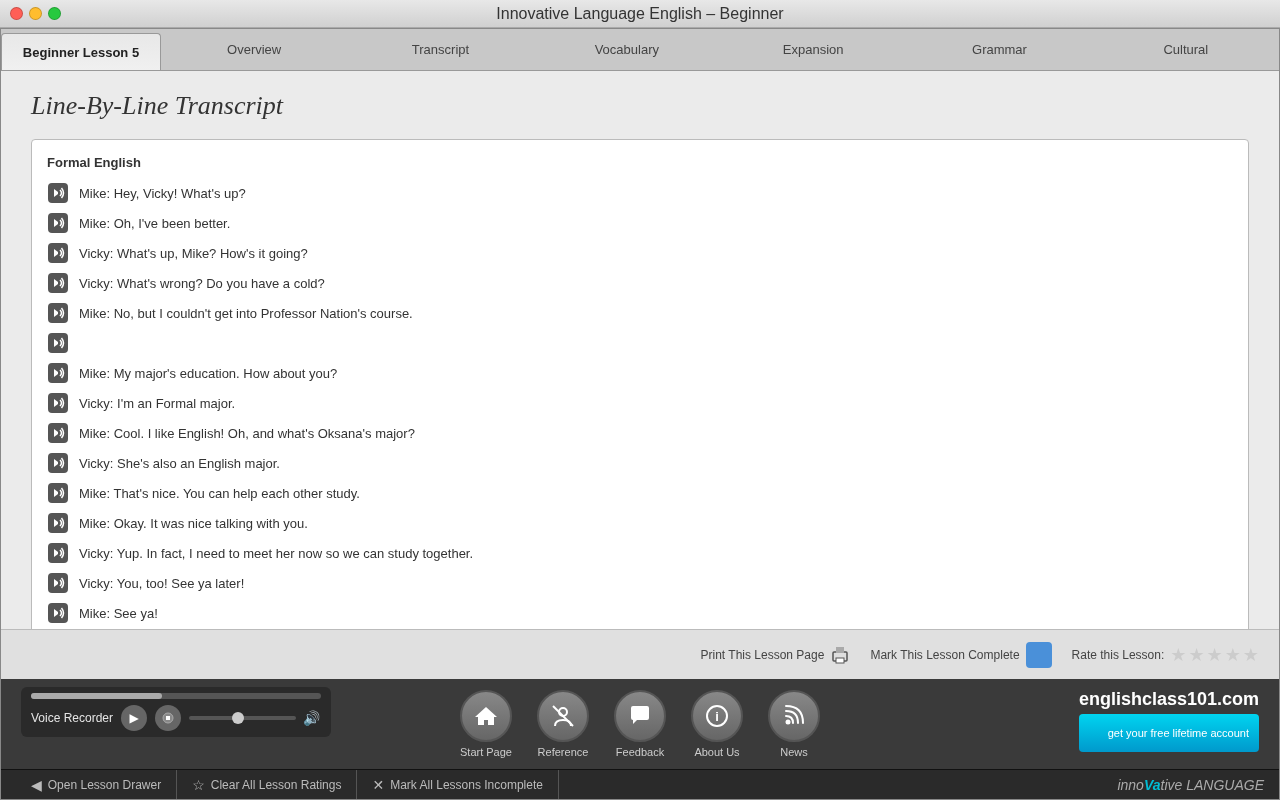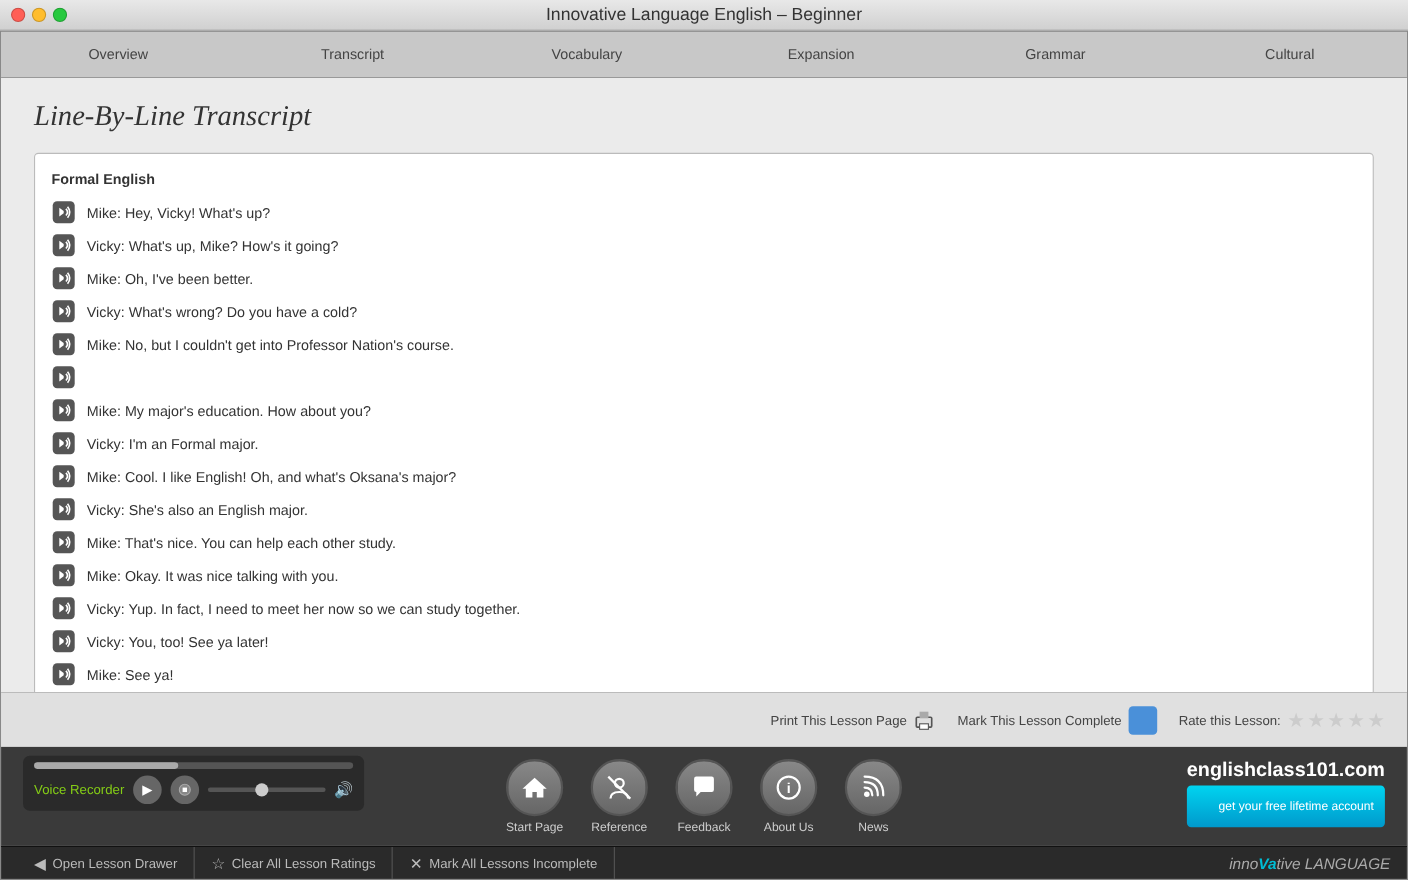--- a/index.html
+++ b/index.html
@@ -202,21 +202,21 @@
       height: 100%;
       width: 45%;
       background: #aaa;
       border-radius: 3px;
     }
     .recorder-controls {
       display: flex;
       align-items: center;
       gap: 8px;
     }
-    .rec-label { color: #84cc16; font-size: 12px; }
+    .rec-label { color: #e5e5e5; font-size: 12px; }
     .rec-play-btn {
       width: 26px; height: 26px;
       background: #666;
       border-radius: 50%;
       display: flex;
       align-items: center;
       justify-content: center;
       color: #fff;
       cursor: pointer;
       font-size: 12px;
@@ -298,20 +298,21 @@
     <div class="wc wc-close"></div>
     <div class="wc wc-min"></div>
     <div class="wc wc-max"></div>
   </div>
   <span id="titlebar-text">Innovative Language English – Beginner</span>
 </div>
 
 <div id="main-window">
 
   <div id="tabbar">
+    <div class="tab-active">Beginner Lesson 5</div>
     <div class="tab-inactive">Overview</div>
     <div class="tab-inactive">Transcript</div>
     <div class="tab-inactive">Vocabulary</div>
     <div class="tab-inactive">Expansion</div>
     <div class="tab-inactive">Grammar</div>
     <div class="tab-inactive">Cultural</div>
   </div>
 
   <div id="content-area">
     <div class="page-title">Line-By-Line Transcript</div>
@@ -329,30 +330,30 @@
     </svg></div>
             <span>Mike: Hey, Vicky! What's up?</span>
           </div>
           <div class="transcript-line">
             <div class="speaker-icon"><svg viewBox="0 0 22 22" fill="none">
       <rect x="1" y="1" width="20" height="20" rx="4" fill="#555"></rect>
       <polygon points="7,7 7,15 11,12 11,10" fill="white"></polygon>
       <path d="M13 8 Q16 11 13 14" stroke="white" stroke-width="1.5" fill="none"></path>
       <path d="M14.5 6 Q18.5 11 14.5 16" stroke="white" stroke-width="1.5" fill="none"></path>
     </svg></div>
+            <span>Mike: Oh, I've been better.</span>
+          </div>
+          <div class="transcript-line">
+            <div class="speaker-icon"><svg viewBox="0 0 22 22" fill="none">
+      <rect x="1" y="1" width="20" height="20" rx="4" fill="#555"></rect>
+      <polygon points="7,7 7,15 11,12 11,10" fill="white"></polygon>
+      <path d="M13 8 Q16 11 13 14" stroke="white" stroke-width="1.5" fill="none"></path>
+      <path d="M14.5 6 Q18.5 11 14.5 16" stroke="white" stroke-width="1.5" fill="none"></path>
+    </svg></div>
             <span>Vicky: What's up, Mike? How's it going?</span>
-          </div>
-          <div class="transcript-line">
-            <div class="speaker-icon"><svg viewBox="0 0 22 22" fill="none">
-      <rect x="1" y="1" width="20" height="20" rx="4" fill="#555"></rect>
-      <polygon points="7,7 7,15 11,12 11,10" fill="white"></polygon>
-      <path d="M13 8 Q16 11 13 14" stroke="white" stroke-width="1.5" fill="none"></path>
-      <path d="M14.5 6 Q18.5 11 14.5 16" stroke="white" stroke-width="1.5" fill="none"></path>
-    </svg></div>
-            <span>Mike: Oh, I've been better.</span>
           </div>
           <div class="transcript-line">
             <div class="speaker-icon"><svg viewBox="0 0 22 22" fill="none">
       <rect x="1" y="1" width="20" height="20" rx="4" fill="#555"></rect>
       <polygon points="7,7 7,15 11,12 11,10" fill="white"></polygon>
       <path d="M13 8 Q16 11 13 14" stroke="white" stroke-width="1.5" fill="none"></path>
       <path d="M14.5 6 Q18.5 11 14.5 16" stroke="white" stroke-width="1.5" fill="none"></path>
     </svg></div>
             <span>Vicky: What's wrong? Do you have a cold?</span>
           </div>

